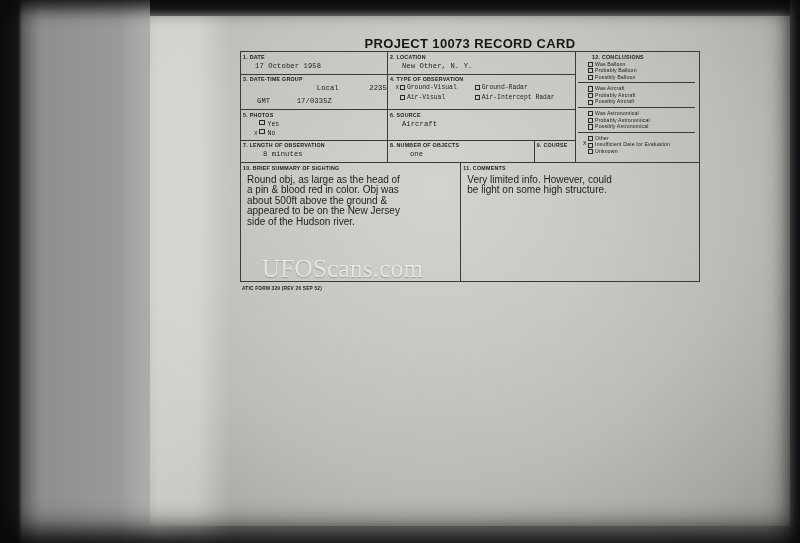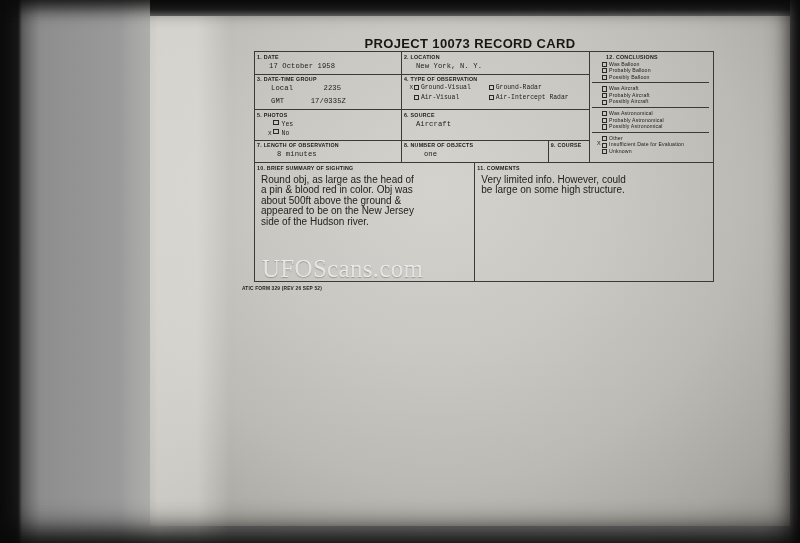--- a/index.html
+++ b/index.html
@@ -91,21 +91,20 @@
     font-size: 13px;
     font-weight: bold;
     letter-spacing: 0.35px;
     color: #171712;
   }
 
   table.form {
     width: 100%;
     border-collapse: collapse;
     table-layout: fixed;
-    margin-left: 14px;
   }
   table.form td {
     border: 1px solid #3a3a33;
     vertical-align: top;
     padding: 0;
     position: relative;
   }
   .lbl {
     font-size: 5.3px;
     font-weight: bold;
@@ -265,21 +264,21 @@
       </colgroup>
 
       <tbody>
           <tr>
         <td>
           <div class="lbl">1.  DATE</div>
           <div class="val cellpad">17 October 1958</div>
         </td>
         <td colspan="3">
           <div class="lbl">2.  LOCATION</div>
-          <div class="val cellpad">New York, N. Y.</div>
+          <div class="val cellpad">New Other, N. Y.</div>
         </td>
         <td rowspan="4">
           <div class="conc">
             <div class="conc-title">12.  CONCLUSIONS</div>
             <ul>
               <li><span class="box"></span><span>Was Balloon</span></li>
               <li><span class="box"></span><span>Probably Balloon</span></li>
               <li><span class="box"></span><span>Possibly Balloon</span></li>
             </ul>
             <div class="sep"></div>
@@ -300,21 +299,21 @@
               <li><span class="box"></span><span class="xmark" style="left:-5px; top:0px;">X</span><span>Insufficient Date for Evaluation</span></li>
               <li><span class="box"></span><span>Unknown</span></li>
             </ul>
           </div>
         </td>
       </tr>
 
       <tr>
         <td>
           <div class="lbl">3.  DATE-TIME GROUP</div>
-          <div class="val" style="padding-left:16px;">
+          <div class="val" style="padding-left:16px;text-align:right;">
             <span>Local</span>
             <span style="padding-left:26px;">2235</span>
           </div>
           <div class="val cellpad" style="padding-left:16px;">
             <span>GMT</span>
             <span style="padding-left:22px;text-align:center;">17/0335Z</span>
           </div>
         </td>
         <td colspan="3">
           <div class="lbl">4.  TYPE OF OBSERVATION</div>
@@ -382,21 +381,21 @@
           <div class="lbl">10.  BRIEF SUMMARY OF SIGHTING</div>
           <div class="summary-body">Round obj, as large as the head of
 a pin &amp; blood red in color. Obj was
 about 500ft above the ground &amp;
 appeared to be on the New Jersey
 side of the Hudson river.</div>
         </td>
         <td colspan="3" class="tallcell">
           <div class="lbl">11.  COMMENTS</div>
           <div class="comments-body">Very limited info. However, could
-be large on some high structure.</div>
+be light on some high structure.</div>
         </td>
       </tr>
     </tbody>
       </table>
 
     <div class="formno">ATIC FORM 329 (REV 26 SEP 52)</div>
   </div>
 
   <div id="watermark">UFOScans.com</div>
   <div id="grain"></div>

